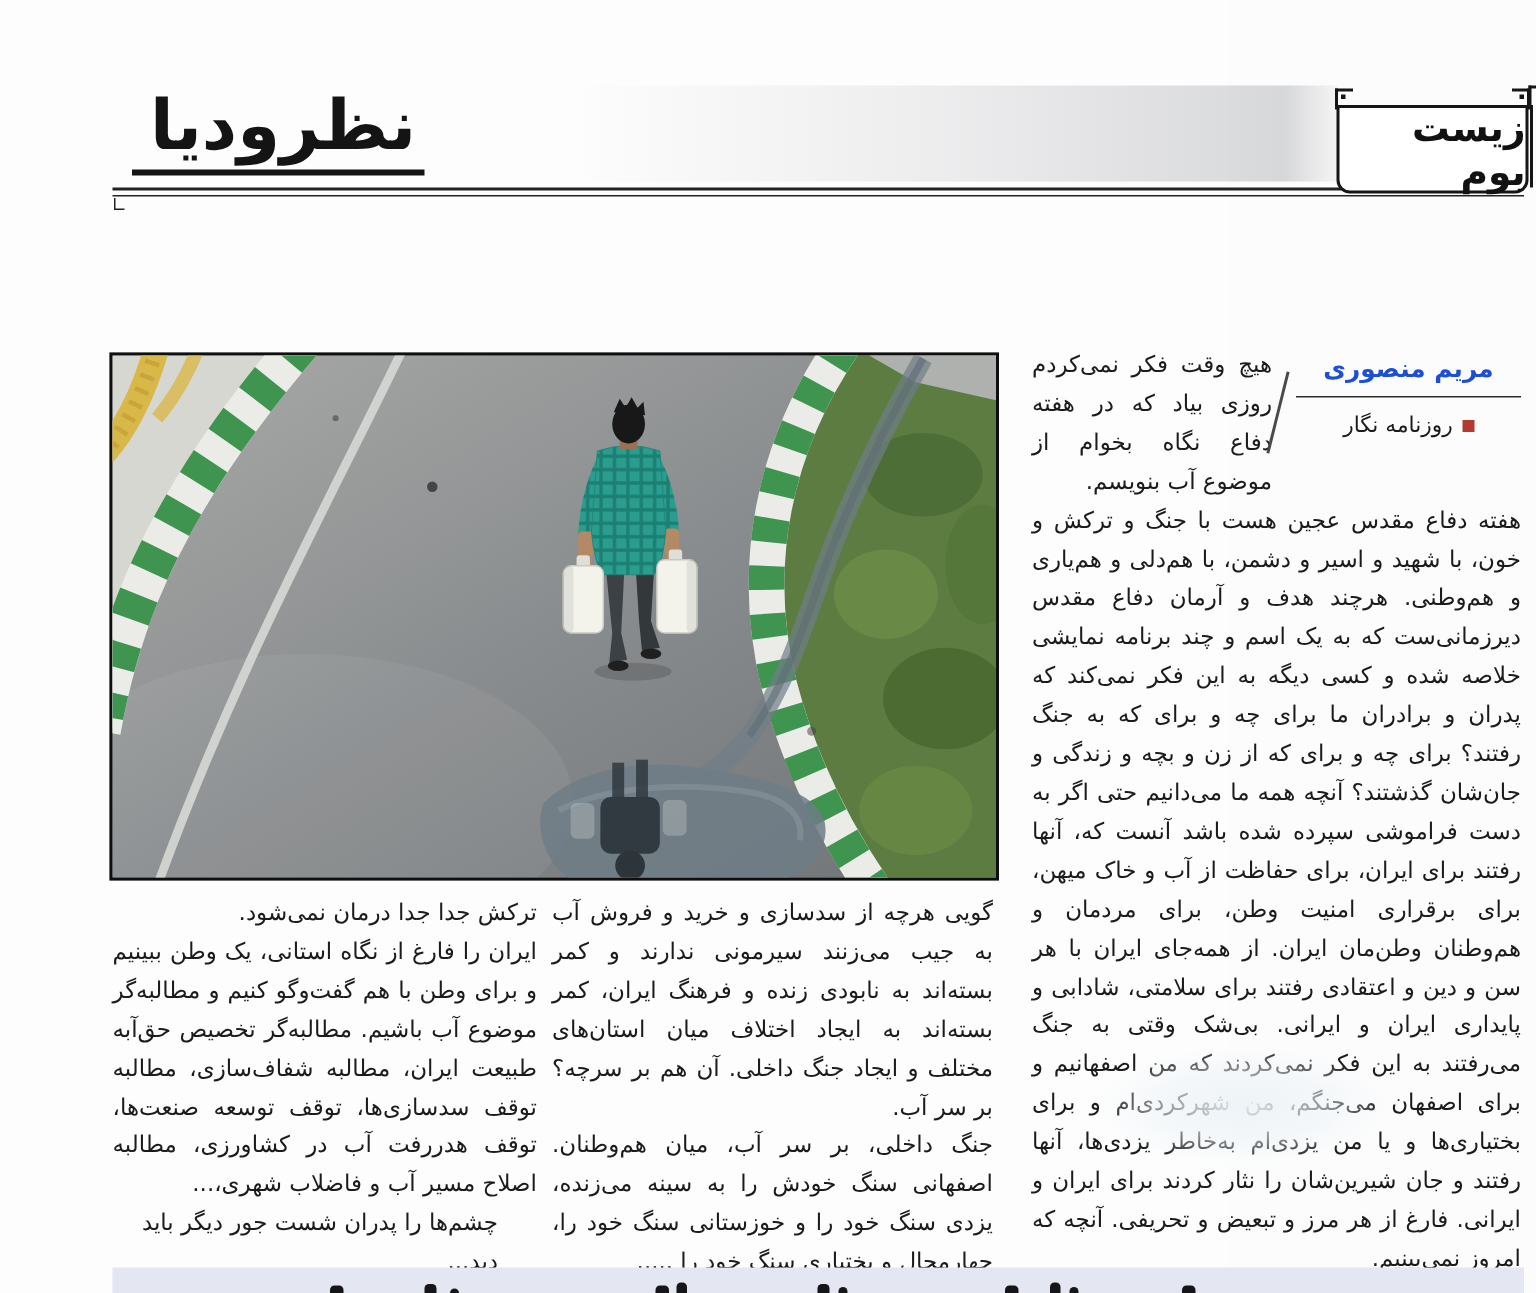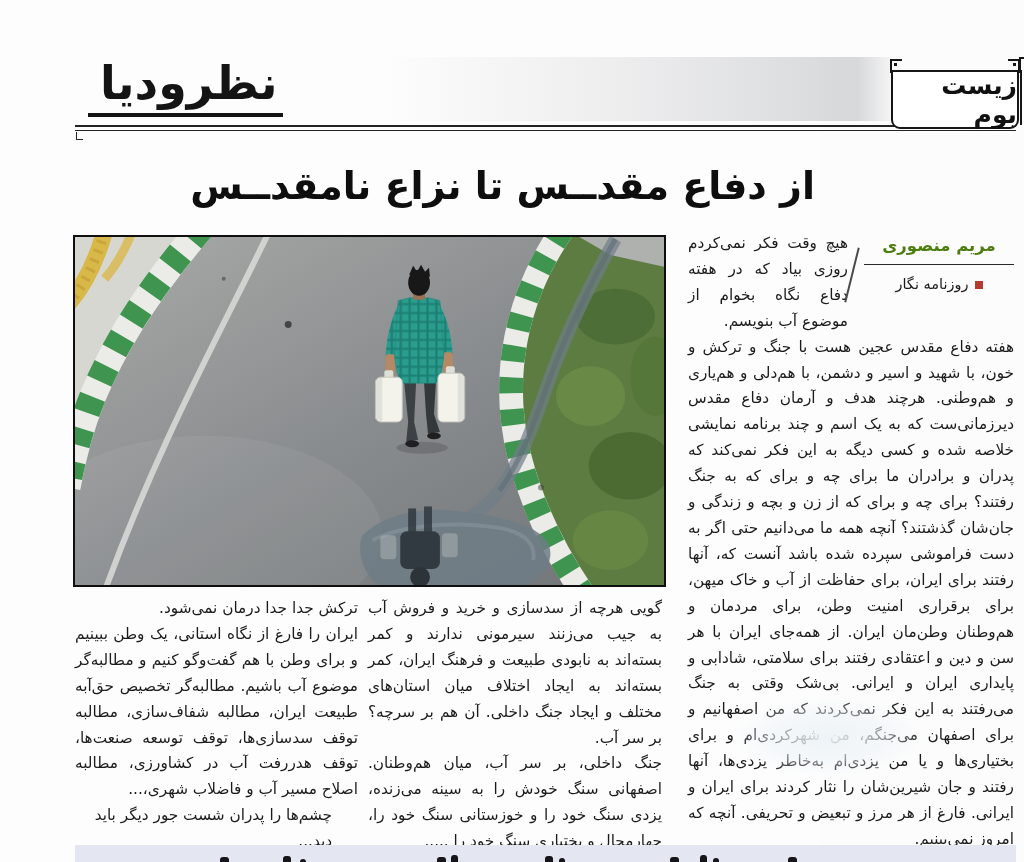--- a/index.html
+++ b/index.html
@@ -65,21 +65,21 @@
   .col p{margin:0;}
   .col-right{left:688px;top:231px;width:326px;}
   .col-middle{left:368px;top:596px;width:294px;}
   .col-left{left:75px;top:596px;width:283px;}
 
   .byline{
     float:right;width:150px;height:78px;position:relative;
     margin-left:16px;margin-bottom:3px;padding-top:2px;
   }
   .byline .author{
-    font-size:16.5px;font-weight:bold;color:#4d7c0f;text-align:center;
+    font-size:16.5px;font-weight:bold;color:#1d4ed8;text-align:center;
     padding-bottom:5px;border-bottom:1.8px solid #2a2a2a;
   }
   .byline .role{font-size:14.5px;font-weight:normal;color:#1a1a1a;text-align:center;padding-top:7px;}
   .byline .sq{display:inline-block;width:8px;height:8px;background:var(--accent-red,#b23a31);margin-left:6px;}
   .byline .slash{
     position:absolute;left:-13px;top:16px;width:2px;height:56px;
     background:#4a4a4a;transform:rotate(14deg);
   }
   .watermark{
     position:absolute;left:733px;top:698px;width:190px;height:78px;z-index:5;pointer-events:none;
@@ -104,21 +104,20 @@
   <div class="rule"></div>
   <div class="rule-hook"></div>
   <div class="section-box">
     <span class="corner cl"></span>
     <span class="corner cr"></span>
     <span>زیست بوم</span>
   </div>
   <div class="edge-orn"></div>
   <div class="edge-orn2"></div>
 
-  <h1 class="headline">از دفاع مقدــس تا نزاع نامقدــس</h1>
 
   <figure class="photo" style="margin:0;">
     <svg viewBox="0 0 594 350" preserveAspectRatio="none" role="img" aria-label="boy carrying two white water jugs across a wet curved street">
       <defs>
         <linearGradient id="road" x1="0" y1="0" x2="1" y2="1">
           <stop offset="0" stop-color="#a9aaa8"></stop>
           <stop offset="0.5" stop-color="#8a8d8f"></stop>
           <stop offset="1" stop-color="#707476"></stop>
         </linearGradient>
         <pattern id="plaid" width="9" height="9" patternUnits="userSpaceOnUse">
@@ -214,21 +213,21 @@
       <div class="slash"></div>
     </div>
     <p>هیچ وقت فکر نمی‌کردم روزی بیاد که در هفته دفاع نگاه بخوام از موضوع آب بنویسم.</p>
     <p>هفته دفاع مقدس عجین هست با جنگ و ترکش و خون، با شهید و اسیر و دشمن، با هم‌دلی و هم‌یاری و هم‌وطنی. هرچند هدف و آرمان دفاع مقدس دیرزمانی‌ست که به یک اسم و چند برنامه نمایشی خلاصه شده و کسی دیگه به این فکر نمی‌کند که پدران و برادران ما برای چه و برای که به جنگ رفتند؟ برای چه و برای که از زن و بچه و زندگی و جان‌شان گذشتند؟ آنچه همه ما می‌دانیم حتی اگر به دست فراموشی سپرده شده باشد آنست که، آنها رفتند برای ایران، برای حفاظت از آب و خاک میهن، برای برقراری امنیت وطن، برای مردمان و هم‌وطنان وطن‌مان ایران. از همه‌جای ایران با هر سن و دین و اعتقادی رفتند برای سلامتی، شادابی و پایداری ایران و ایرانی. بی‌شک وقتی به جنگ می‌رفتند به این فکر نمی‌کردند که من اصفهانیم و برای اصفهان می‌جنگم، من شهرکردی‌ام و برای بختیاری‌ها و یا من یزدی‌ام به‌خاطر یزدی‌ها، آنها رفتند و جان شیرین‌شان را نثار کردند برای ایران و ایرانی. فارغ از هر مرز و تبعیض و تحریفی. آنچه که امروز نمی‌بینیم.</p>
     <p>ایران شده میدان نزاع، محل جنگ و نیرنگ، آن هم نه به‌واسطه بیگانه، بلکه به واسطه عده‌ای خودی.</p>
 
   </section>
   <div class="watermark"></div>
 
   <section class="col col-middle">
-    <p>گویی هرچه از سدسازی و خرید و فروش آب به جیب می‌زنند سیرمونی ندارند و کمر بسته‌اند به نابودی طبیعت و فرهنگ ایران، کمر بسته‌اند به ایجاد اختلاف میان استان‌های مختلف و ایجاد جنگ داخلی. آن هم بر سرچه؟ بر سر آب.</p>
+    <p>گویی هرچه از سدسازی و خرید و فروش آب به جیب می‌زنند سیرمونی ندارند و کمر بسته‌اند به نابودی زنده و فرهنگ ایران، کمر بسته‌اند به ایجاد اختلاف میان استان‌های مختلف و ایجاد جنگ داخلی. آن هم بر سرچه؟ بر سر آب.</p>
     <p>جنگ داخلی، بر سر آب، میان هم‌وطنان. اصفهانی سنگ خودش را به سینه می‌زنده، یزدی سنگ خود را و خوزستانی سنگ خود را، چهارمحال و بختیاری سنگ خود را .....</p>
     <p>ایرانی در برابر ایرانی، ایرانی بر سر ایرانی، ایرانی به جان ایرانی.غافل از اینکه ایران امروز دردی مشترک دارد و</p>
   </section>
 
   <section class="col col-left">
     <p>ترکش جدا جدا درمان نمی‌شود.</p>
     <p>ایران را فارغ از نگاه استانی، یک وطن ببینیم و برای وطن با هم گفت‌وگو کنیم و مطالبه‌گر موضوع آب باشیم. مطالبه‌گر تخصیص حق‌آبه طبیعت ایران، مطالبه شفاف‌سازی، مطالبه توقف سدسازی‌ها، توقف توسعه صنعت‌ها، توقف هدررفت آب در کشاورزی، مطالبه اصلاح مسیر آب و فاضلاب شهری،...</p>
     <p class="verse">چشم‌ها را پدران شست جور دیگر باید دید...</p>
     <p class="verse">دریغ از ایران که ویران شود...</p>
 

